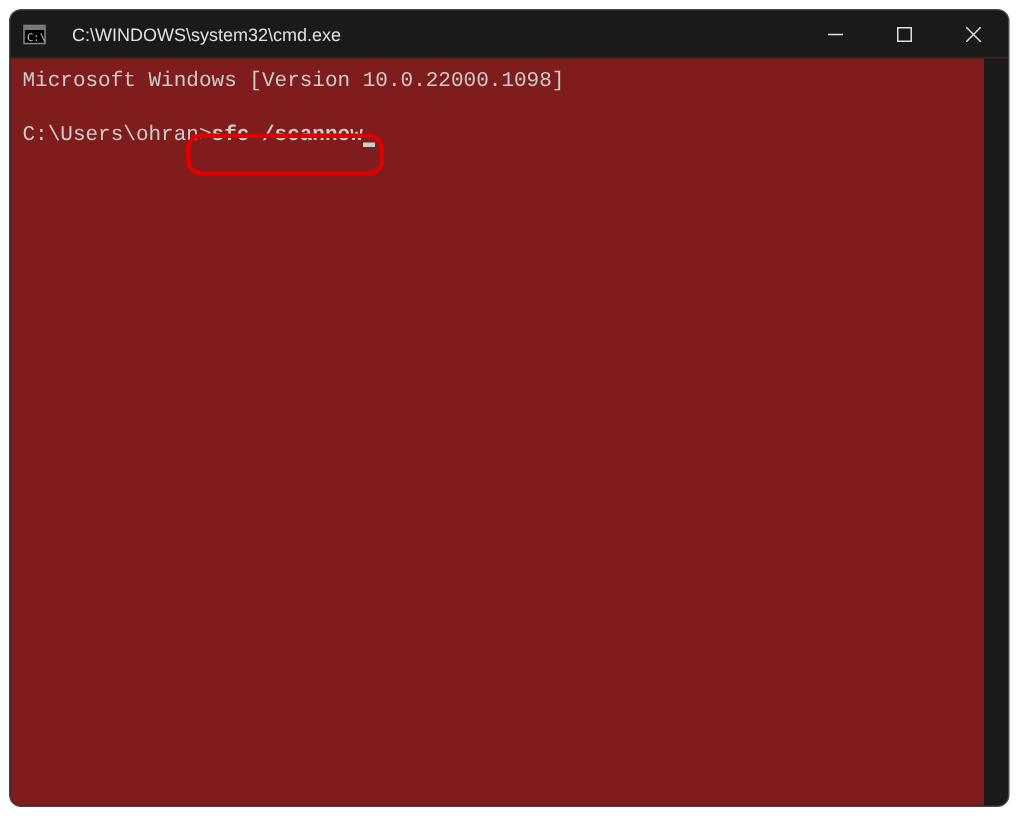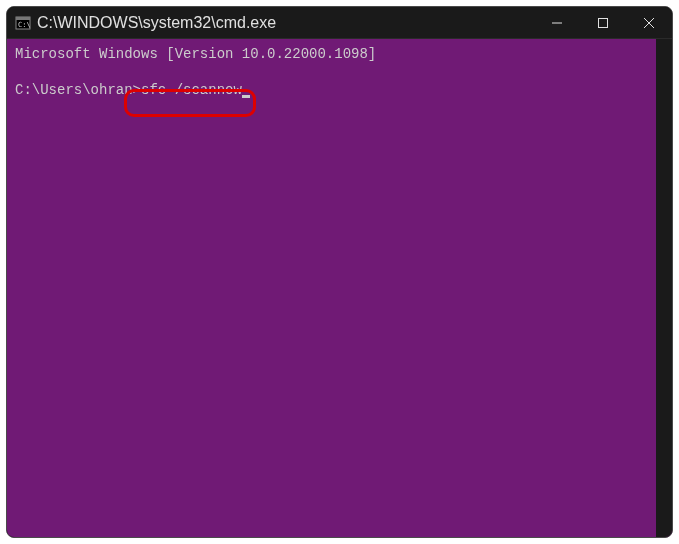--- a/index.html
+++ b/index.html
@@ -42,43 +42,44 @@
       margin-right: 6px;
       display: flex;
       align-items: center;
       justify-content: center;
     }
     .titlebar-icon svg {
       display: block;
     }
     .titlebar-text {
       color: #e0e0e0;
-      font-size: 16px;
+      font-size: 12px;
       font-family: 'Segoe UI', Arial, sans-serif;
       flex: 1;
+      margin-left: 11px;
     }
     .win-controls {
       display: flex;
       height: 100%;
     }
     .win-btn {
       width: 46px;
       height: 100%;
       display: flex;
       align-items: center;
       justify-content: center;
       color: #e0e0e0;
       font-family: 'Segoe UI', Arial, sans-serif;
     }
     .win-btn svg {
       display: block;
     }
     .terminal {
       flex: 1;
-      background: #701a75;
+      background: #7f1d1d;
       padding: 6px 8px;
       position: relative;
     }
     .line {
       color: #cccccc;
       font-size: 14px;
       line-height: 18px;
       white-space: pre;
       font-family: Consolas, 'Courier New', monospace;
     }
@@ -88,20 +89,21 @@
     .prompt-line {
       color: #cccccc;
       font-size: 14px;
       line-height: 18px;
       white-space: pre;
       font-family: Consolas, 'Courier New', monospace;
       display: inline;
     }
     .command-span {
       display: inline;
+      font-weight: bold;
     }
     .cursor {
       display: inline-block;
       width: 8px;
       height: 3px;
       background: #cccccc;
       vertical-align: bottom;
       margin-bottom: 1px;
     }
     .highlight-box {

